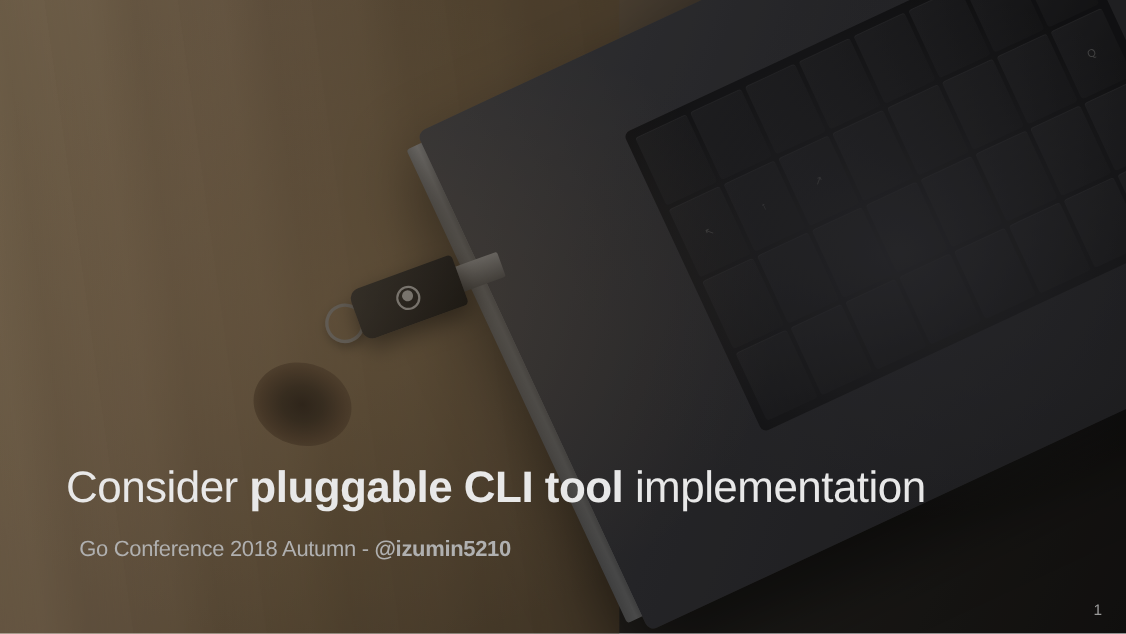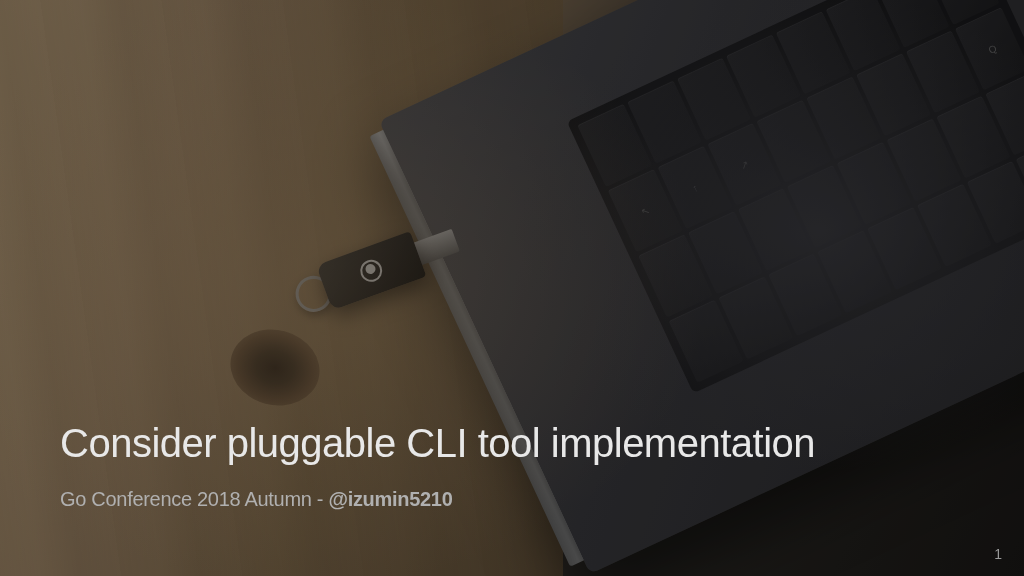--- a/index.html
+++ b/index.html
@@ -201,29 +201,30 @@
     .title {
       font-size: 40px;
       font-weight: 300;
       color: #e8e8e8;
       letter-spacing: -0.5px;
       margin-bottom: 22px;
       line-height: 1.15;
     }
     
     .title .bold {
-      font-weight: 400;
+      font-weight: 700;
       text-align: right;
     }
     
     .subtitle {
       font-size: 20px;
       font-weight: 300;
       color: #b0b0b0;
       letter-spacing: -0.3px;
+      margin-left: 12px;
     }
     
     .subtitle .bold {
       font-weight: 700;
     }
     
     .page-number {
       position: absolute;
       right: 22px;
       bottom: 14px;

